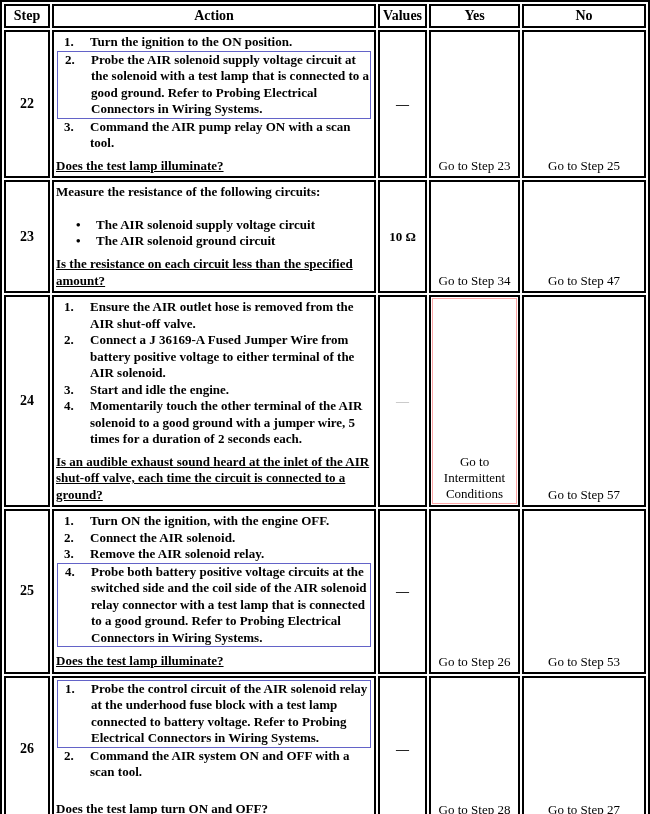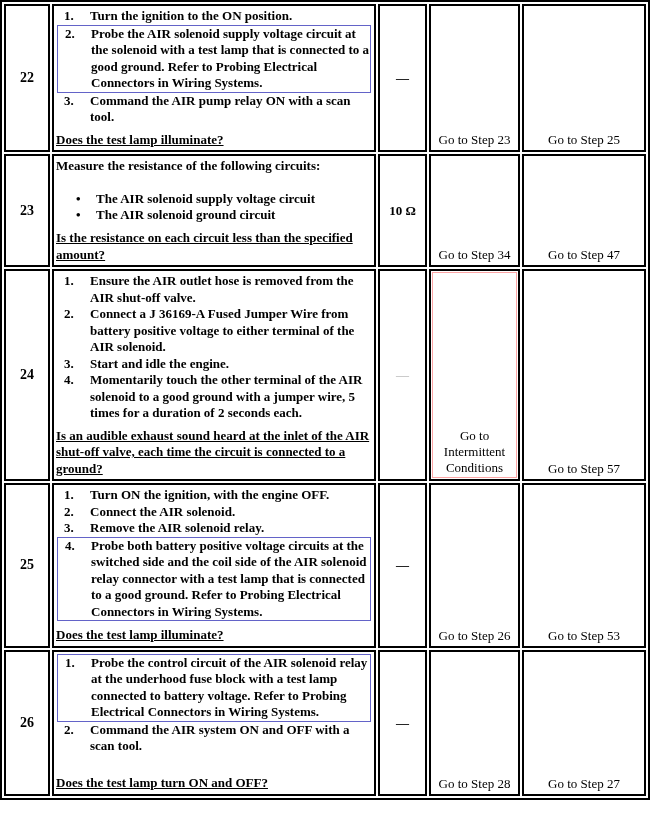--- a/index.html
+++ b/index.html
@@ -101,20 +101,27 @@
 <table class="diag">
   <colgroup>
     <col class="c-step">
       <col class="c-action">
       <col class="c-values">
       <col class="c-yes">
       <col class="c-no">
   </colgroup>
 
   <tbody>
+      <tr>
+    <th>Step</th>
+    <th>Action</th>
+    <th>Values</th>
+    <th>Yes</th>
+    <th>No</th>
+  </tr>
 
   <tr class="r22">
     <td class="step">22</td>
     <td class="action">
       <div class="act-wrap">
         <div>
           <div class="li">
             <span class="num">1.</span>
             <span class="txt">Turn the ignition to the ON position.</span>
           </div>

